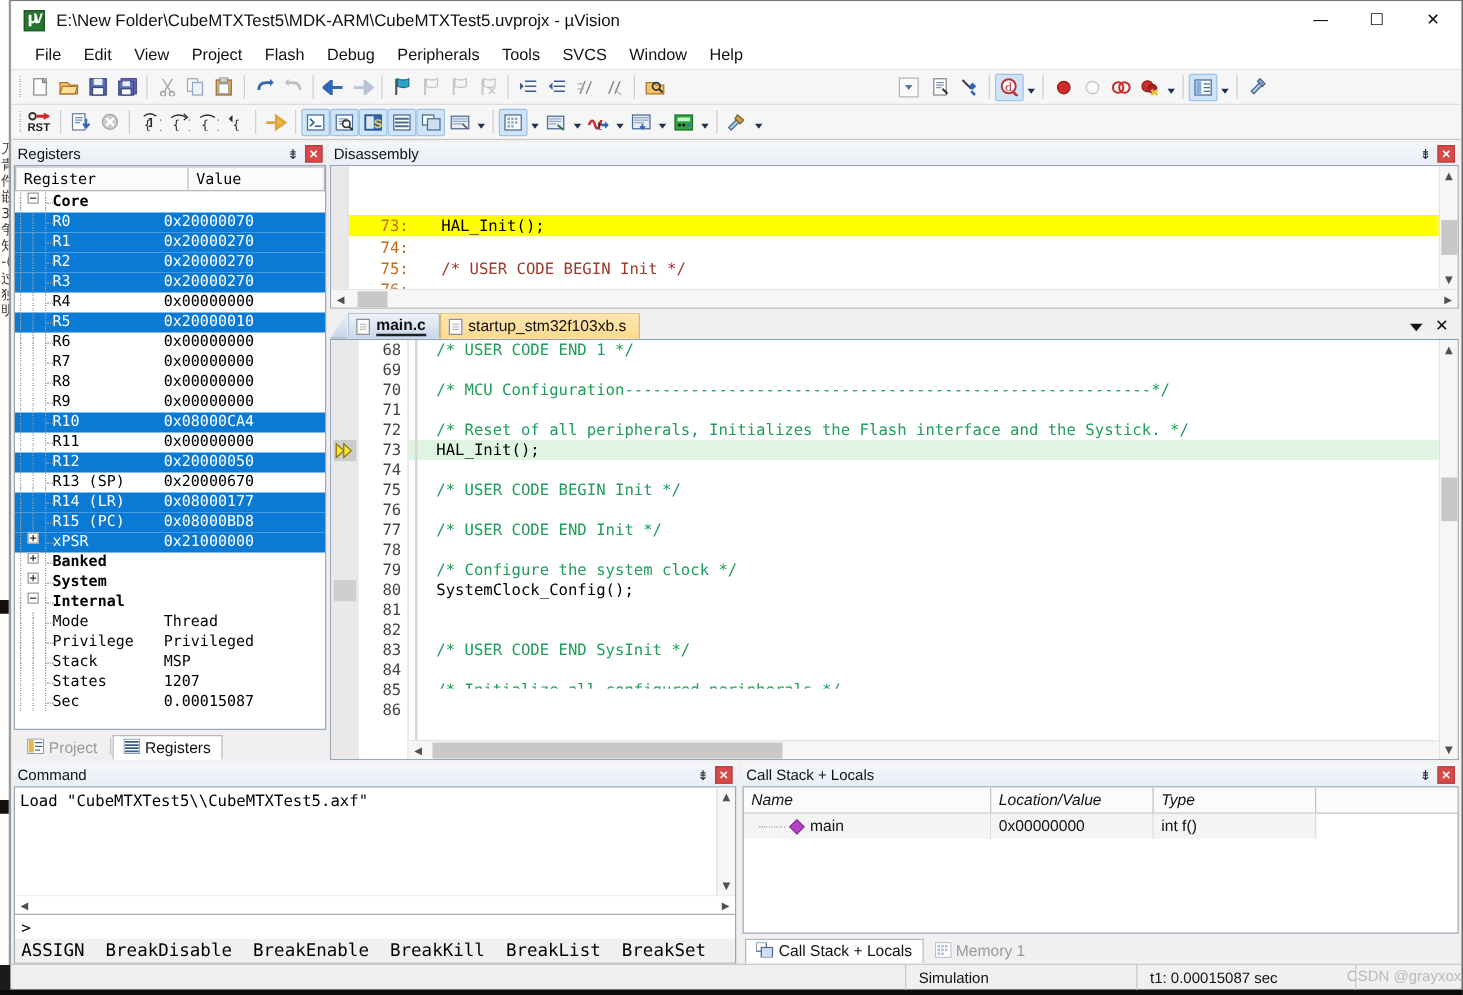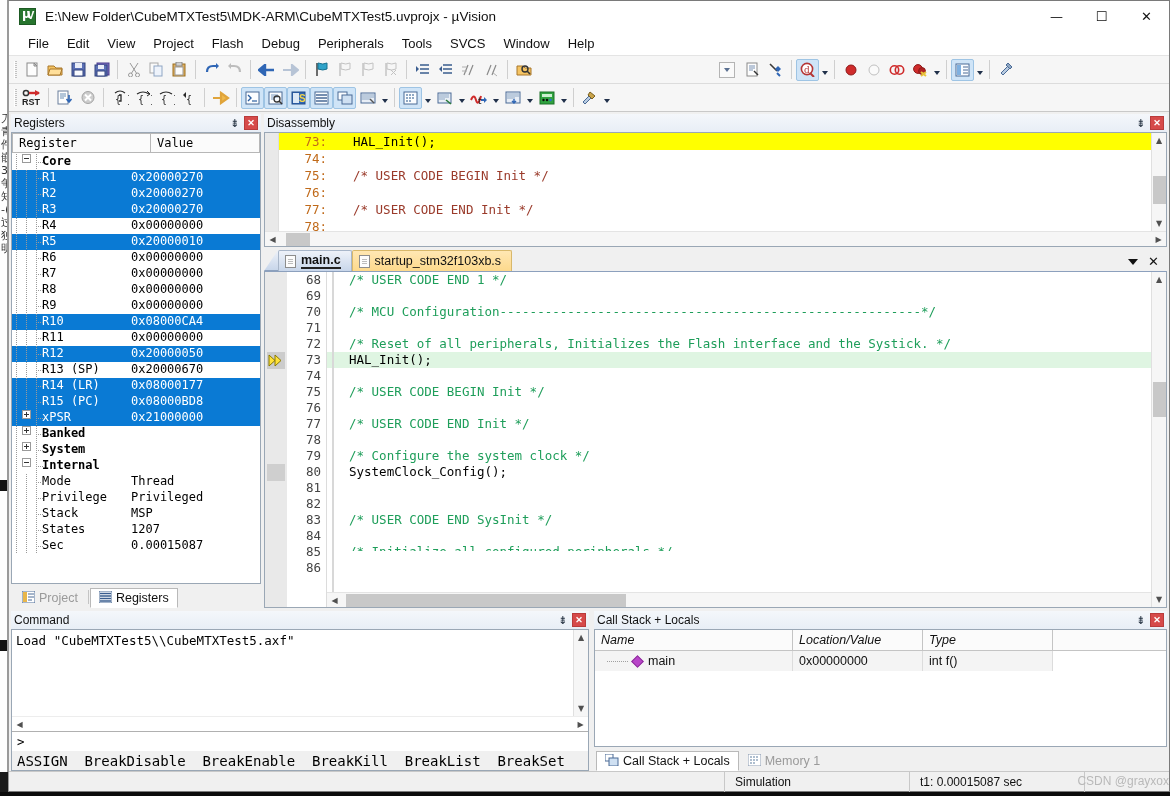--- a/index.html
+++ b/index.html
@@ -214,21 +214,21 @@
 
   
   .disasm-panel { height: 133px; min-height: 133px; }
   .disasm-body { flex:1; display:flex; min-height:0; }
   .dis-gutter { width: 14px; background:#e9e9e9; flex:none; border-right:1px solid #dedede; }
   .dis-code { flex:1; overflow:hidden; background:#fff; position:relative; }
   .dline {
     height: 17px; font-family:"DejaVu Sans Mono", monospace; font-size:12.5px;
     white-space: pre; padding-left: 6px; display:flex; align-items:center;
   }
-  .dline.cur { background: #ffff00; }
+  .dline.cur { background: #ffff00; margin-top: 39px; }
   .dnum { color: #c06a1a; width: 42px; display:inline-block; text-align:right; flex:none; }
   .dtxt { color: #000; padding-left: 26px; }
   .dtxt.cm { color: #9a3a2a; }
 
   
   .edit-tabbar {
     height: 24px; min-height:24px; display:flex; align-items:flex-end;
     background: #f0f0f0; position:relative;
   }
   .etab-skew {
@@ -823,20 +823,27 @@
             </div>
             <div class="reg-rows">
 
               <div class="rrow">
                 <span class="tick v"></span>
                 <span class="pm"></span>
                 <span class="tick t"></span>
                 <span class="grp">Core</span>
               </div>
 
+              <div class="rrow sel">
+                <span class="tick v"></span>
+                  <span class="tick v"></span>
+                  <span class="tick t"></span>
+                <span class="nm">R0</span>
+                <span class="vl">0x20000070</span>
+              </div>
               <div class="rrow sel">
                 <span class="tick v"></span>
                   <span class="tick v"></span>
                   <span class="tick t"></span>
                 <span class="nm">R1</span>
                 <span class="vl">0x20000270</span>
               </div>
               <div class="rrow sel">
                 <span class="tick v"></span>
                   <span class="tick v"></span>

